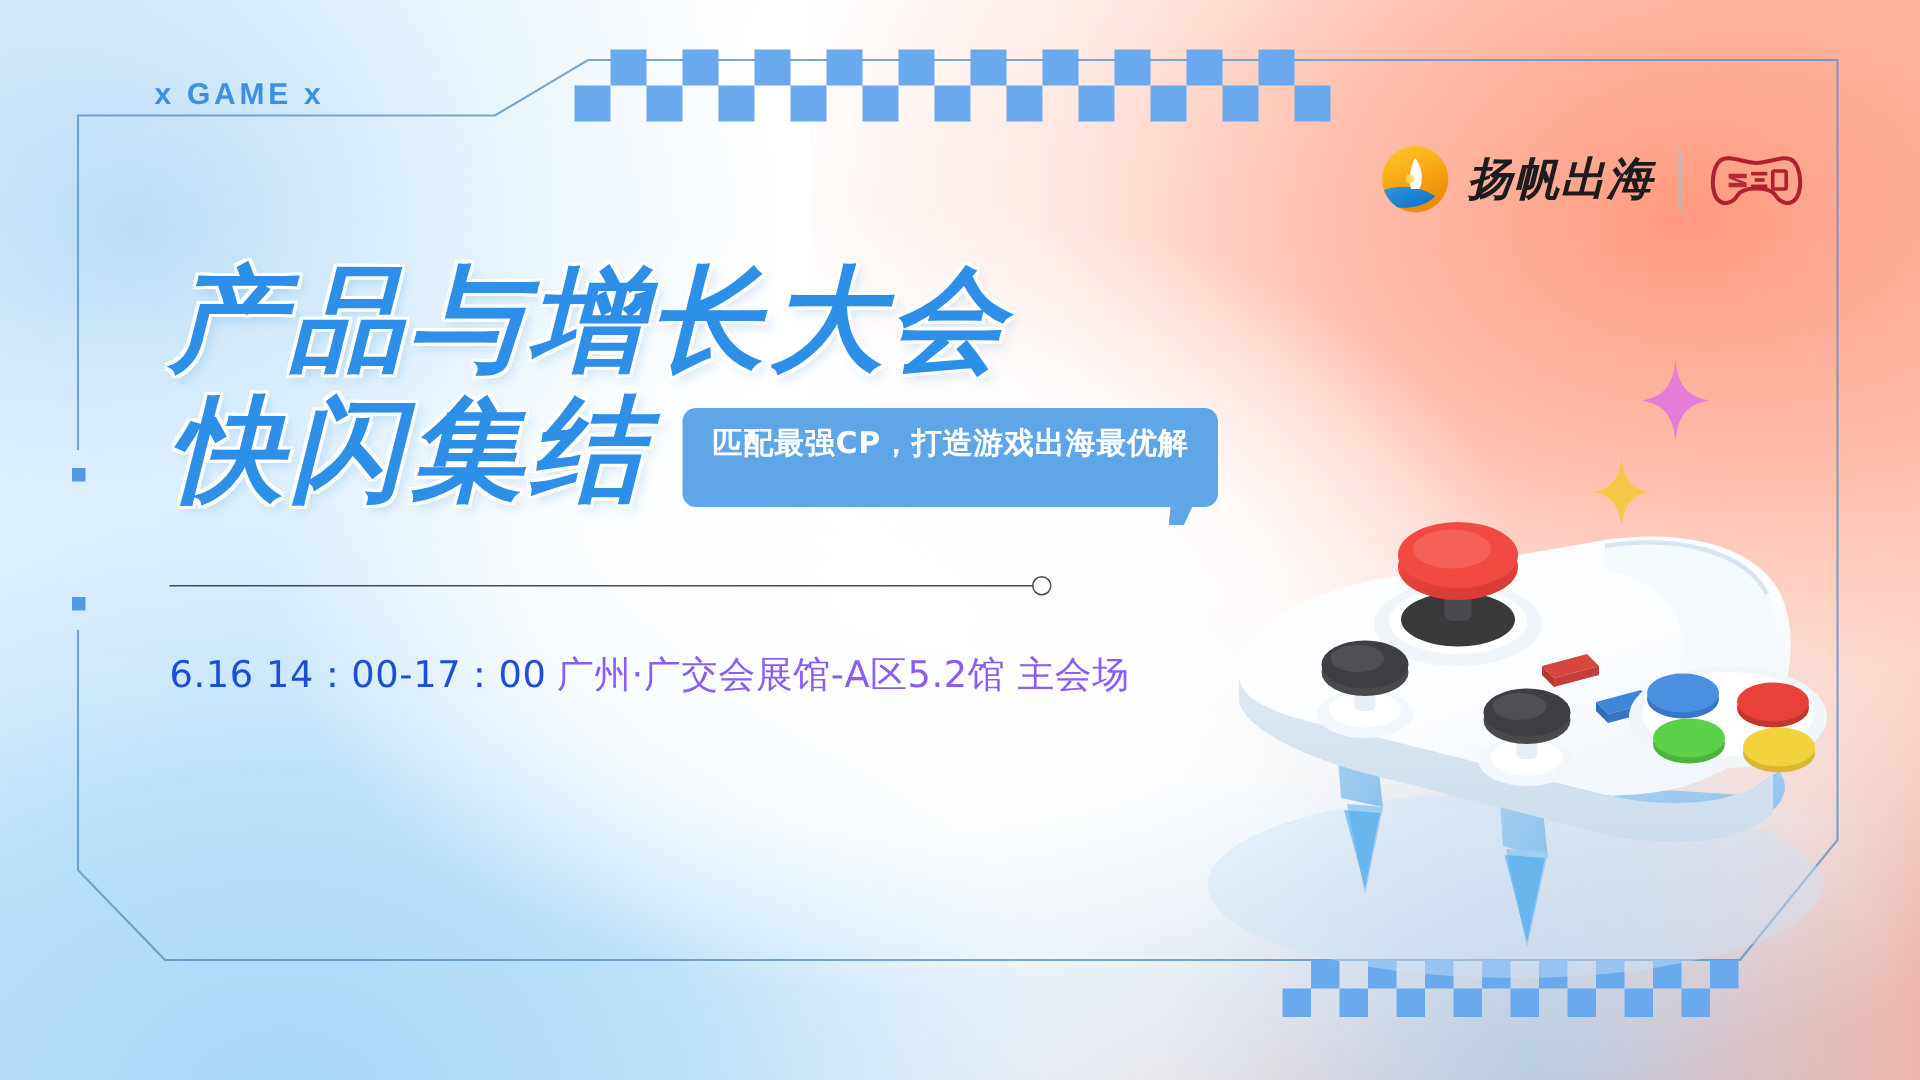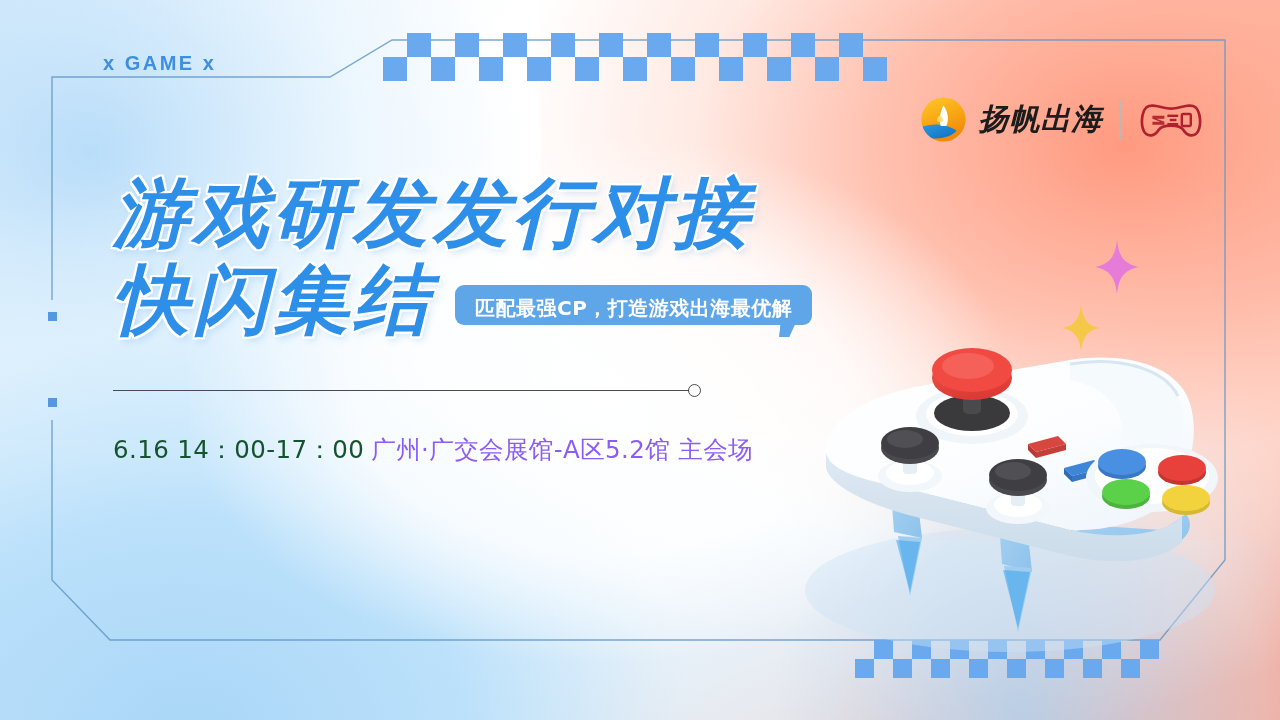--- a/index.html
+++ b/index.html
@@ -104,21 +104,21 @@
       2px 0 0 #ffffff, -2px 0 0 #ffffff, 0 2px 0 #ffffff, 0 -2px 0 #ffffff,
       2px 2px 0 #ffffff, -2px -2px 0 #ffffff, 2px -2px 0 #ffffff, -2px 2px 0 #ffffff,
       3px 4px 7px rgba(46,143,232,0.22);
   }
   .line2row { display:flex; align-items:center; gap:22px; margin-top:6px; }
 
   .bubble {
     position:relative; flex:none;
     background:#5EA6E8; color:#ffffff;
     font-size:20px; font-weight:700; letter-spacing:0.5px;
-    padding:10px 20px 3px; border-radius:9px; white-space:nowrap;
+    padding:10px 20px 29px; border-radius:9px; white-space:nowrap;
     margin-top:14px;
     font-family:"DejaVu Sans","Liberation Sans",sans-serif;
   }
   .bubble::after {
     content:""; position:absolute; right:17px; bottom:-12px;
     border-left:10px solid #5EA6E8;
     border-right:5px solid transparent;
     border-top:14px solid #5EA6E8;
     border-bottom:0;
     transform:skewX(-6deg);
@@ -129,21 +129,21 @@
   .rule-dot {
     width:13px; height:13px; border:1.6px solid #4a4a55; border-radius:50%;
     background:transparent; margin-left:-1px; flex:none;
   }
 
   .meta {
     margin-top:36px; font-size:24.5px; font-weight:400; white-space:nowrap;
     letter-spacing:0.4px;
     font-family:"DejaVu Sans","Liberation Sans",sans-serif;
   }
-  .meta .dt { color:#14532d; }
+  .meta .dt { color:#1d4ed8; }
   .meta .venue { color:#8b5cf6; margin-left:7px; }
 
   
   .spark { position:absolute; }
 
   
   .gamepad { position:absolute; left:770px; top:300px; width:470px; height:370px; }
 </style>
 </head>
 <body>
@@ -453,21 +453,21 @@
     <ellipse cx="412" cy="172" rx="24" ry="13" fill="#C33730"></ellipse>
     <ellipse cx="412" cy="168" rx="24" ry="13" fill="#E8413C"></ellipse>
     <ellipse cx="356" cy="196" rx="24" ry="13" fill="#4CB33E"></ellipse>
     <ellipse cx="356" cy="192" rx="24" ry="13" fill="#5BD14A"></ellipse>
     <ellipse cx="416" cy="202" rx="24" ry="13" fill="#D6B832"></ellipse>
     <ellipse cx="416" cy="198" rx="24" ry="13" fill="#F2D33E"></ellipse>
   </svg>
 
   <div class="content">
 
-    <div class="headline">游戏研发发行对接</div>
+    <div class="headline">产品与增长大会</div>
 
     <div class="line2row">
       <div class="headline" style="margin-top:3px;">快闪集结</div>
       <div class="bubble">匹配最强CP，打造游戏出海最优解</div>
     </div>
 
     <div class="rule-row">
       <span class="rule-line"></span>
       <span class="rule-dot"></span>
     </div>

